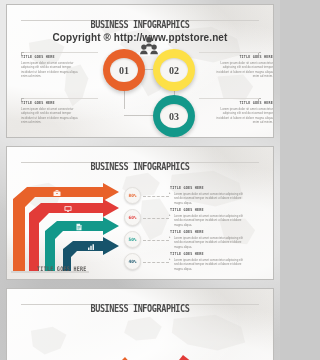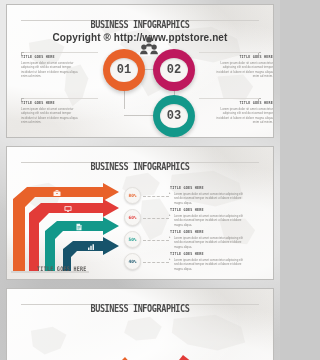--- a/index.html
+++ b/index.html
@@ -79,22 +79,22 @@
     position:absolute;
     width:42px; height:42px;
     border-radius:50%;
     display:flex; align-items:center; justify-content:center;
     box-shadow:0 2px 4px rgba(0,0,0,.22);
   }
   .donut .hole {
     width:28px; height:24px; border-radius:50%;
     background:#f7f6f4;
     display:flex; align-items:center; justify-content:center;
-    font-family:Liberation Mono, monospace;
-    font-size:12px; font-weight:700; color:#4a4a4a;
+    font-family:Liberation Serif, serif;
+    font-size:10px; font-weight:700; color:#4a4a4a;
     box-shadow:inset 0 1px 2px rgba(0,0,0,.15);
   }
   .d1 { left:96px; top:2px; }
   .d2 { left:146px; top:2px; }
   .d4 { left:96px; top:48px; }
   .d3 { left:146px; top:48px; }
 
   .people {
     position:absolute; left:131px; top:30px;
     width:22px; height:22px;
@@ -185,21 +185,21 @@
 
     <div class="connector" style="left:117px;top:86px;width:1px;height:18px;"></div>
     <div class="connector" style="left:167px;top:86px;width:1px;height:18px;"></div>
     <div class="connector" style="left:117px;top:64px;width:50px;height:1px;"></div>
     <div class="connector" style="left:117px;top:110px;width:50px;height:1px;"></div>
 
     <div class="donuts">
       <div class="donut d1" style="background:#E8622A;">
         <div class="hole">01</div>
       </div>
-      <div class="donut d2" style="background:#be185d;">
+      <div class="donut d2" style="background:#fde047;">
         <div class="hole">02</div>
       </div>
       <div class="donut d3" style="background:#13988A;">
         <div class="hole">03</div>
       </div>
     </div>
 
     <svg class="people" viewBox="0 0 24 24">
       <circle cx="12" cy="5.2" r="3.1" fill="#4d4d4d"></circle>
       <path d="M12 9.2c-2.3 0-3.6 1.6-3.9 3.4h7.8c-.3-1.8-1.6-3.4-3.9-3.4z" fill="#4d4d4d"></path>

